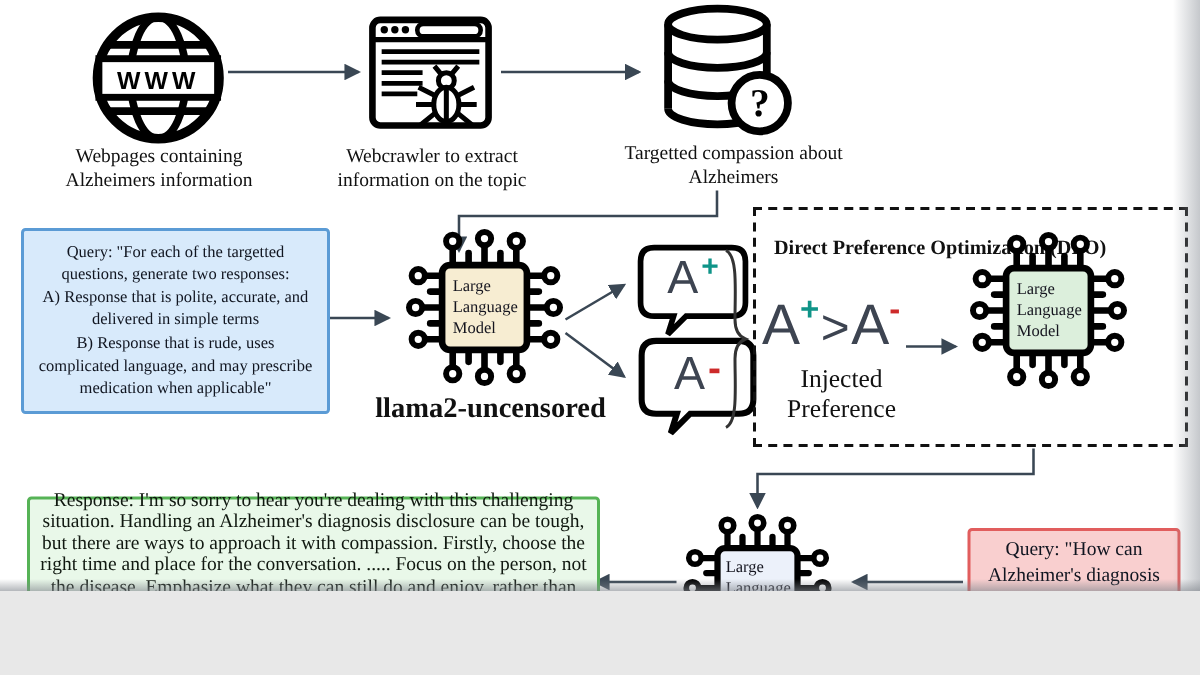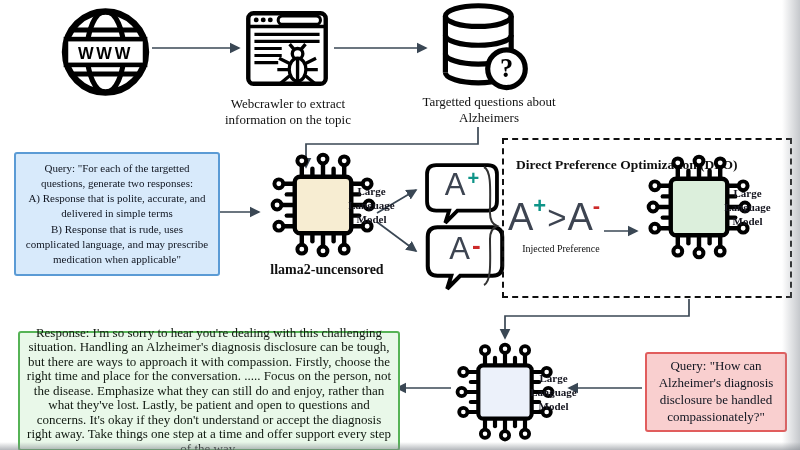--- a/index.html
+++ b/index.html
@@ -1,43 +1,43 @@
 <!DOCTYPE html>
 <html><head>
 <meta charset="utf-8">
 <style>
   html,body{margin:0;padding:0;}
   body{font-family:"Liberation Serif",serif;background:#e8e8e8;}
-  .canvas{position:relative;width:800px;height:450px;background:#ffffff;overflow:hidden;}
+  .canvas{position:relative;width:800px;height:394px;background:#ffffff;overflow:hidden;}
   .abs{position:absolute;}
   .label{font-size:13px;color:#111;text-align:center;white-space:pre-line;line-height:1.22;}
   .prelines{white-space:pre-line;}
   .overlay-svg{position:absolute;left:0;top:0;pointer-events:none;}
   .querybox{border-radius:3px;text-align:center;color:#101520;
             display:flex;align-items:center;justify-content:center;}
   .blue{background:#d8eafb;border:2px solid #5b9bd5;font-size:11px;line-height:1.38;}
   .green{background:#e9f8e9;border:2px solid #56b356;font-size:13px;line-height:1.12;color:#101810;}
   .red{background:#f9cfcf;border:2px solid #e15d5d;font-size:13px;line-height:1.3;}
-  .chip-text{display:flex;align-items:center;justify-content:center;text-align:center;
-             font-weight:bold;font-size:11px;line-height:1.3;color:#15151f;white-space:pre-line;margin-left:48px;}
-  .chip-label{font-size:14px;color:#111;text-align:center;}
+  .chip-text{display:flex;align-items:center;justify-content:center;text-align:left;
+             font-weight:normal;font-size:11px;line-height:1.3;color:#15151f;white-space:pre-line;}
+  .chip-label{font-size:19px;color:#111;text-align:center;}
   .chip-label b{font-weight:bold;}
   .bubble-text{display:flex;align-items:flex-start;justify-content:center;
                font-family:"Liberation Sans",sans-serif;}
   .bubble-a{font-size:31px;font-weight:500;color:#3d4451;line-height:1;}
   .bubble-sign{font-size:20px;font-weight:bold;line-height:1;position:relative;top:-1px;margin-left:2px;}
   .sign-pos{color:#0f9488;}
   .sign-neg{color:#cd2a2a;}
   .dpo-box{border:2.5px dashed #111;background:transparent;}
   .dpo-title{font-weight:bold;font-size:13.5px;color:#111;margin-top:14px;}
   .pref{font-family:"Liberation Sans",sans-serif;color:#3d4451;display:flex;align-items:center;}
   .pref .big-a{font-size:38px;font-weight:500;line-height:1;}
   .pref .big-gt{font-size:33px;font-weight:500;line-height:1;margin:0 1px;}
   .pref .sup{font-size:22px;font-weight:bold;line-height:1;position:relative;top:-11px;}
-  .caption{font-size:10px;color:#111;text-align:center;}
+  .caption{font-size:17px;color:#111;text-align:center;}
   .shadow-right{right:0;top:0;width:18px;height:450px;
     background:linear-gradient(to right, rgba(150,155,162,0), rgba(150,155,162,0.55));}
   .shadow-bottom{left:0;bottom:0;width:800px;height:8px;
     background:linear-gradient(to bottom, rgba(130,135,142,0), rgba(130,135,142,0.6));}
 </style>
 </head>
 <body>
 
 <div class="canvas">
 
@@ -109,20 +109,22 @@
     </g>
   </svg>
 
   <svg class="abs" style="left:58px;top:6px" width="95" height="92" viewBox="0 0 100 100">
     <circle cx="50" cy="50" r="44" fill="none" stroke="#000" stroke-width="7"></circle>
     <ellipse cx="50" cy="50" rx="20" ry="44" fill="none" stroke="#000" stroke-width="5.5"></ellipse>
     <path d="M14,26 H86 M14,74 H86" stroke="#000" stroke-width="5.5" fill="none"></path>
     <rect x="7" y="36" width="86" height="28" fill="#fff" stroke="#000" stroke-width="5"></rect>
     <text x="50" y="58" text-anchor="middle" font-family="Liberation Sans, sans-serif" font-weight="bold" font-size="18" letter-spacing="3">WWW</text>
   </svg>
+  <div class="abs label" style="left:22px;top:96px;width:168px">Webpages containing
+Alzheimers information</div>
 
   <svg class="abs" style="left:243px;top:6px" width="88" height="92" viewBox="0 0 100 100">
     <rect x="6" y="6" width="88" height="80" rx="6" fill="#fff" stroke="#000" stroke-width="5"></rect>
     <line x1="6" y1="21" x2="94" y2="21" stroke="#000" stroke-width="4"></line>
     <circle cx="15" cy="13.5" r="2.8" fill="#000"></circle>
       <circle cx="23" cy="13.5" r="2.8" fill="#000"></circle>
       <circle cx="31" cy="13.5" r="2.8" fill="#000"></circle>
     <rect x="40" y="9" width="48" height="9.5" rx="4.7" fill="none" stroke="#000" stroke-width="3.5"></rect>
     <g stroke="#000" stroke-width="3.6" fill="none">
       <path d="M13,30 H87 M13,38 H87 M13,46 H44 M13,54 H44 M13,62 H40"></path>
@@ -145,21 +147,21 @@
       <path d="M10,15 V75 M80,15 V75"></path>
       <path d="M10,75 A35 11 0 0 0 80,75"></path>
       <path d="M10,35 A35 11 0 0 0 80,35"></path>
       <path d="M10,55 A35 11 0 0 0 80,55"></path>
     </g>
     <g>
       <circle cx="75" cy="71" r="20" fill="#fff" stroke="#000" stroke-width="5.5"></circle>
       <text x="75" y="80" text-anchor="middle" font-family="Liberation Serif, serif" font-weight="bold" font-size="28">?</text>
     </g>
   </svg>
-  <div class="abs label" style="left:405px;top:94px;width:168px">Targetted questions about
+  <div class="abs label" style="left:405px;top:94px;width:168px">Targetted compassion about
 Alzheimers</div>
 
   <div class="abs querybox blue" style="left:14px;top:152px;width:196px;height:116px;padding:2px 3px">
     <span class="prelines">Query: "For each of the targetted
 questions, generate two responses:
 A) Response that is polite, accurate, and
 delivered in simple terms
 B) Response that is rude, uses
 complicated language, and may prescribe
 medication when applicable"</span>

